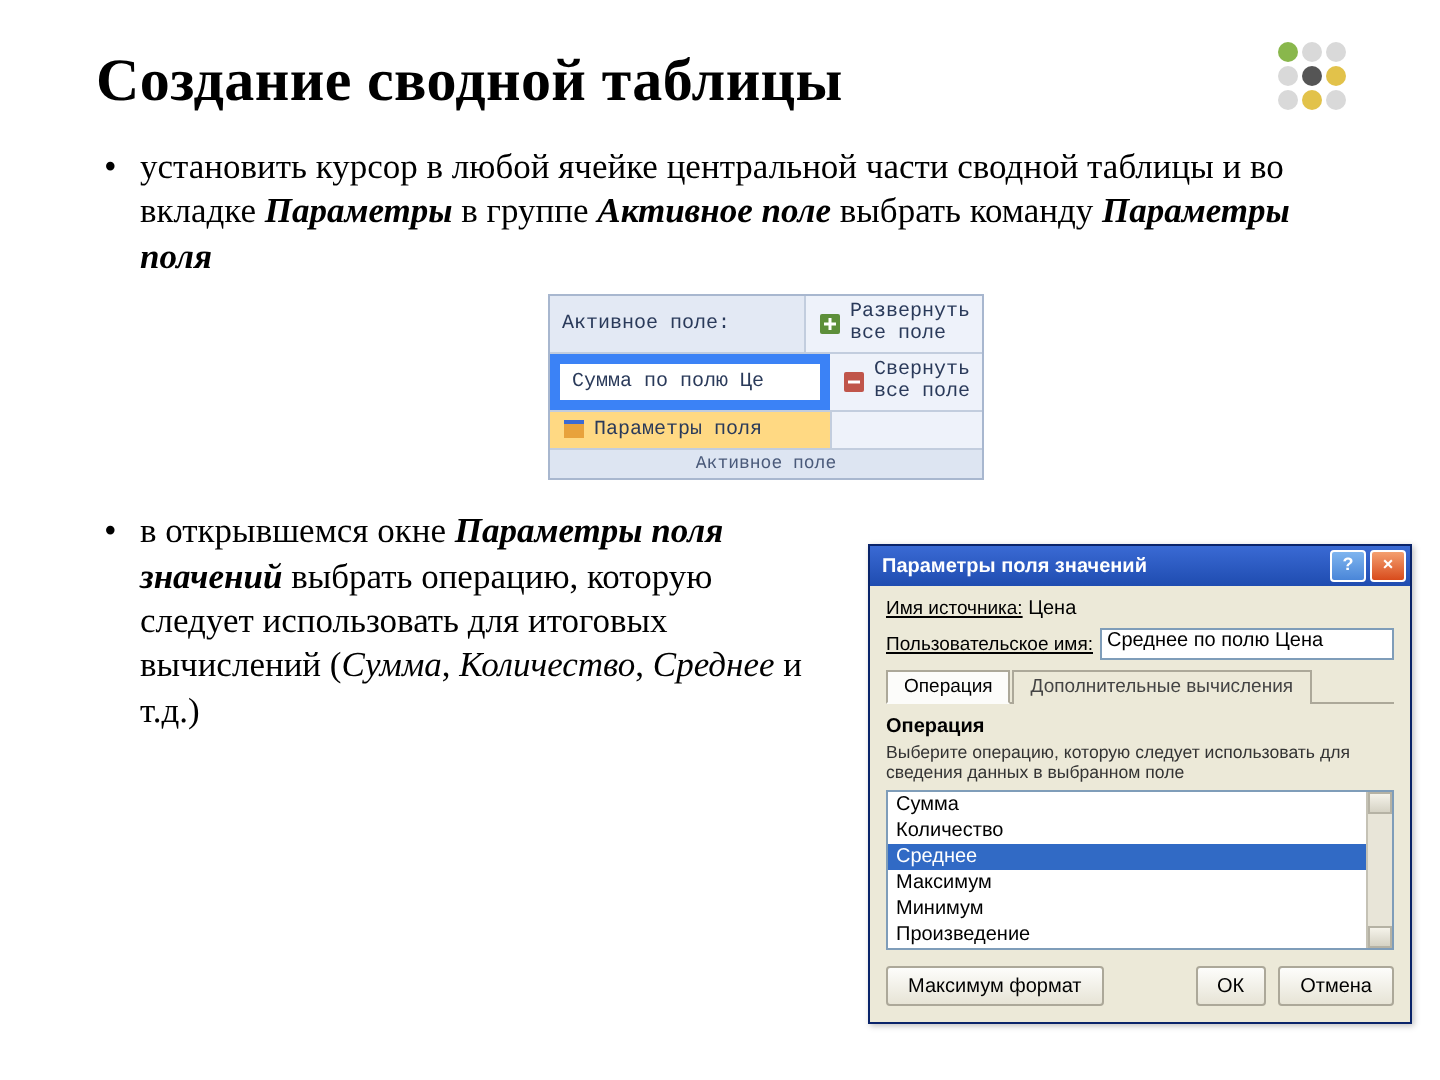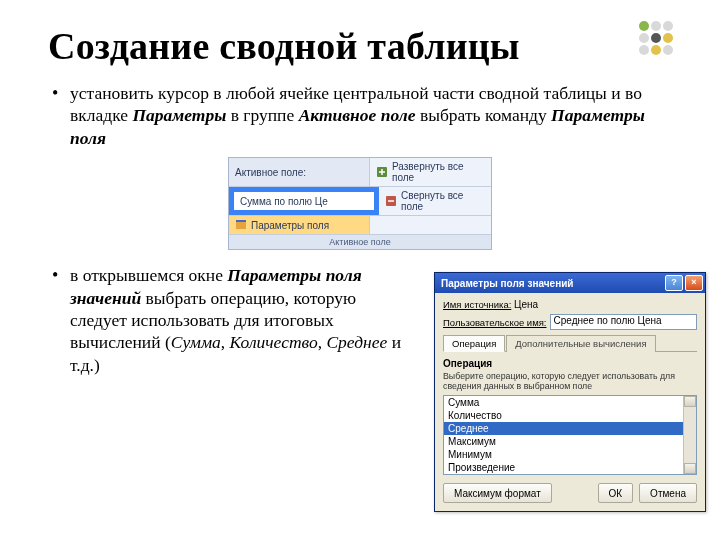--- a/index.html
+++ b/index.html
@@ -20,21 +20,21 @@
   }
   .logo {
     position: absolute;
     top: 18px;
     right: 24px;
     width: 60px;
     height: 60px;
   }
   .logo svg { width: 100%; height: 100%; }
   h1 {
-    font-size: 38px;
+    font-size: 30px;
     font-weight: bold;
     margin: 0 0 14px 0;
     letter-spacing: 0.2px;
   }
   ul.bullets {
     list-style: none;
     padding: 0;
     margin: 0;
   }
   ul.bullets > li {
@@ -56,23 +56,24 @@
   .bi { font-weight: bold; font-style: italic; }
 
   
   .ribbon-wrap {
     margin: 4px 0 14px 180px;
     width: 264px;
   }
   .ribbon {
     border: 1px solid #a8b7cf;
     background: #f9a8d4;
-    font-family: Liberation Sans, sans-serif;
+    font-family: Liberation Mono, monospace;
     font-size: 10px;
     color: #2a3a5a;
+    margin-left: 46px;
   }
   .ribbon-row {
     display: flex;
     align-items: stretch;
     border-bottom: 1px solid #c2cdde;
   }
   .ribbon-row:last-child { border-bottom: none; }
   .rc-left {
     width: 128px;
     padding: 3px 6px;

